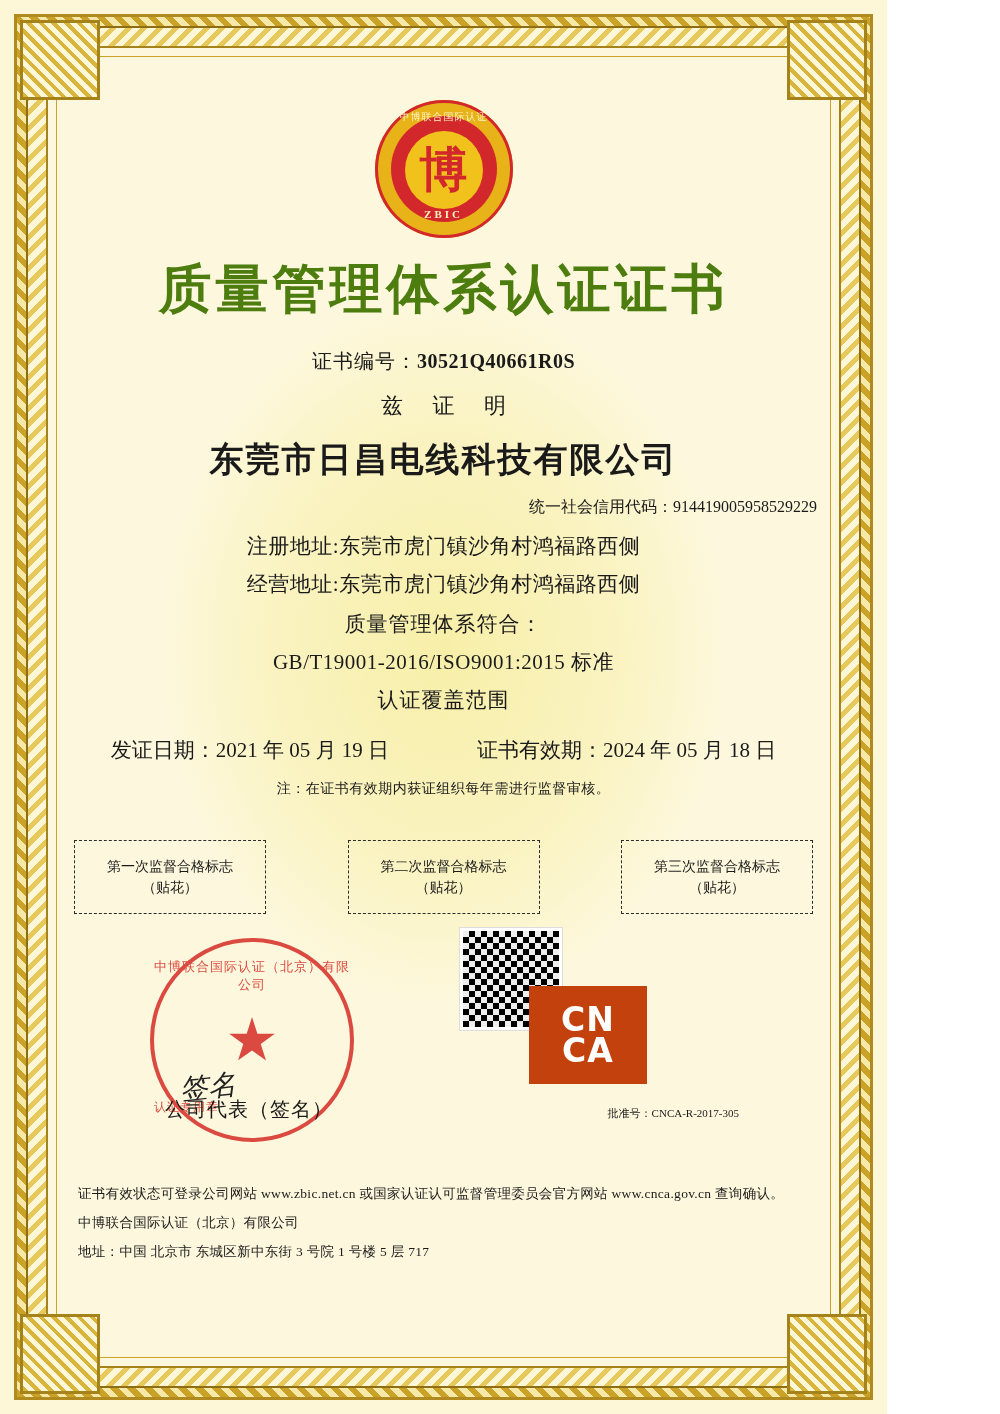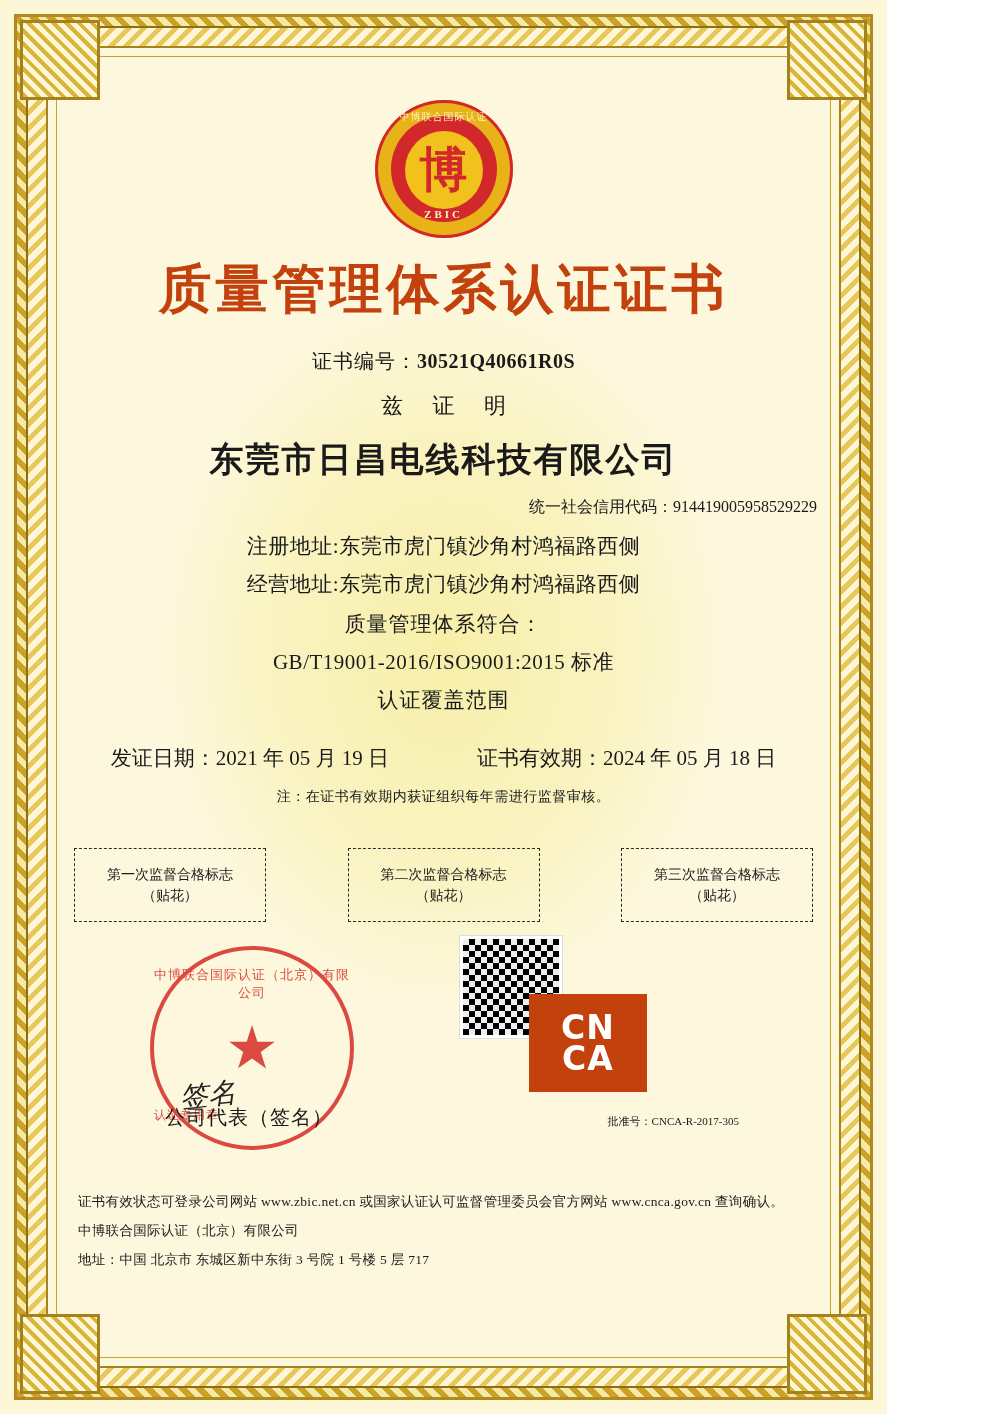--- a/index.html
+++ b/index.html
@@ -143,21 +143,21 @@
     color: #fdf3c0;
     letter-spacing: 3px;
     z-index: 4;
   }
 
   h1.cert-title {
     margin: 14px 0 0;
     font-size: 53px;
     letter-spacing: 4px;
     font-weight: bold;
-    color: #c2410c;
+    color: #4d7c0f;
     font-family: "DejaVu Sans", "Liberation Sans", sans-serif;
   }
 
   .cert-no {
     margin-top: 22px;
     font-size: 20px;
     letter-spacing: 1px;
   }
   .cert-no .label { font-weight: normal; }
   .cert-no .value { font-weight: bold; letter-spacing: 0.5px; }
@@ -210,21 +210,21 @@
   }
   .scope-value {
     margin-top: 14px;
     font-size: 23px;
     font-weight: bold;
     letter-spacing: 1px;
     font-family: "DejaVu Sans", "Liberation Sans", sans-serif;
   }
 
   .dates {
-    margin-top: 30px;
+    margin-top: 22px;
     font-size: 21px;
     display: flex;
     gap: 88px;
   }
   .note {
     margin-top: 16px;
     font-size: 14px;
     letter-spacing: 0.5px;
   }
 

